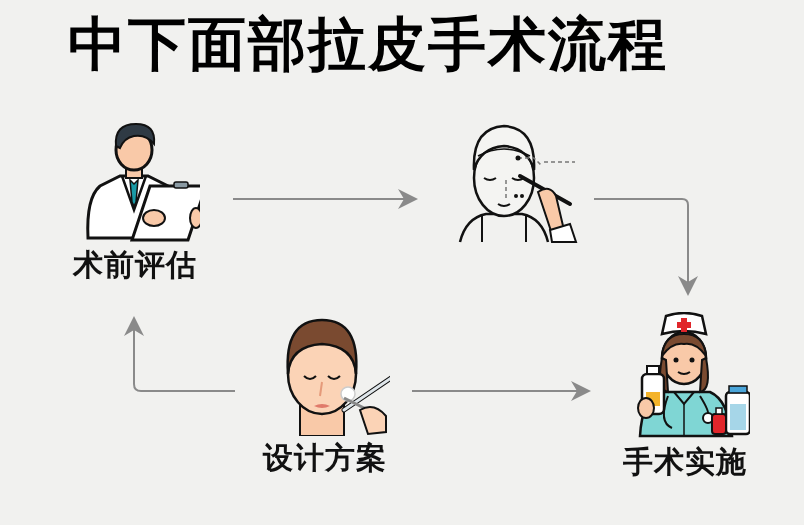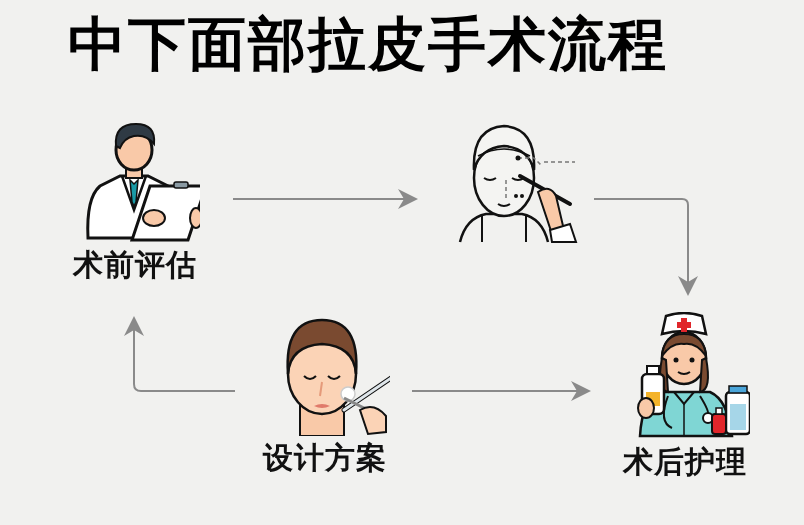--- a/index.html
+++ b/index.html
@@ -121,14 +121,14 @@
     <rect x="22" y="62" width="22" height="40" rx="5" fill="#fff" stroke="#111" stroke-width="2.5"></rect>
     <rect x="26" y="80" width="14" height="14" fill="#f4b32a"></rect>
     <rect x="27" y="54" width="12" height="8" fill="#fff" stroke="#111" stroke-width="2"></rect>
     <ellipse cx="26" cy="96" rx="8" ry="10" fill="#f9c9a8" stroke="#111" stroke-width="2"></ellipse>
     <rect x="112" y="80" width="24" height="42" rx="4" fill="#fff" stroke="#111" stroke-width="2.5" transform="translate(-6,0)"></rect>
     <rect x="110" y="92" width="16" height="26" fill="#a6d6e8"></rect>
     <rect x="109" y="74" width="18" height="7" fill="#4aa5d9" stroke="#111" stroke-width="1.5"></rect>
     <rect x="92" y="102" width="14" height="20" rx="3" fill="#e0262b" stroke="#111" stroke-width="2"></rect>
     <rect x="96" y="96" width="6" height="6" fill="#fff" stroke="#111" stroke-width="1.5"></rect>
   </svg>
-  <div class="label">术后护理</div>
+  <div class="label">手术实施</div>
 </div>
 
 </body></html>

